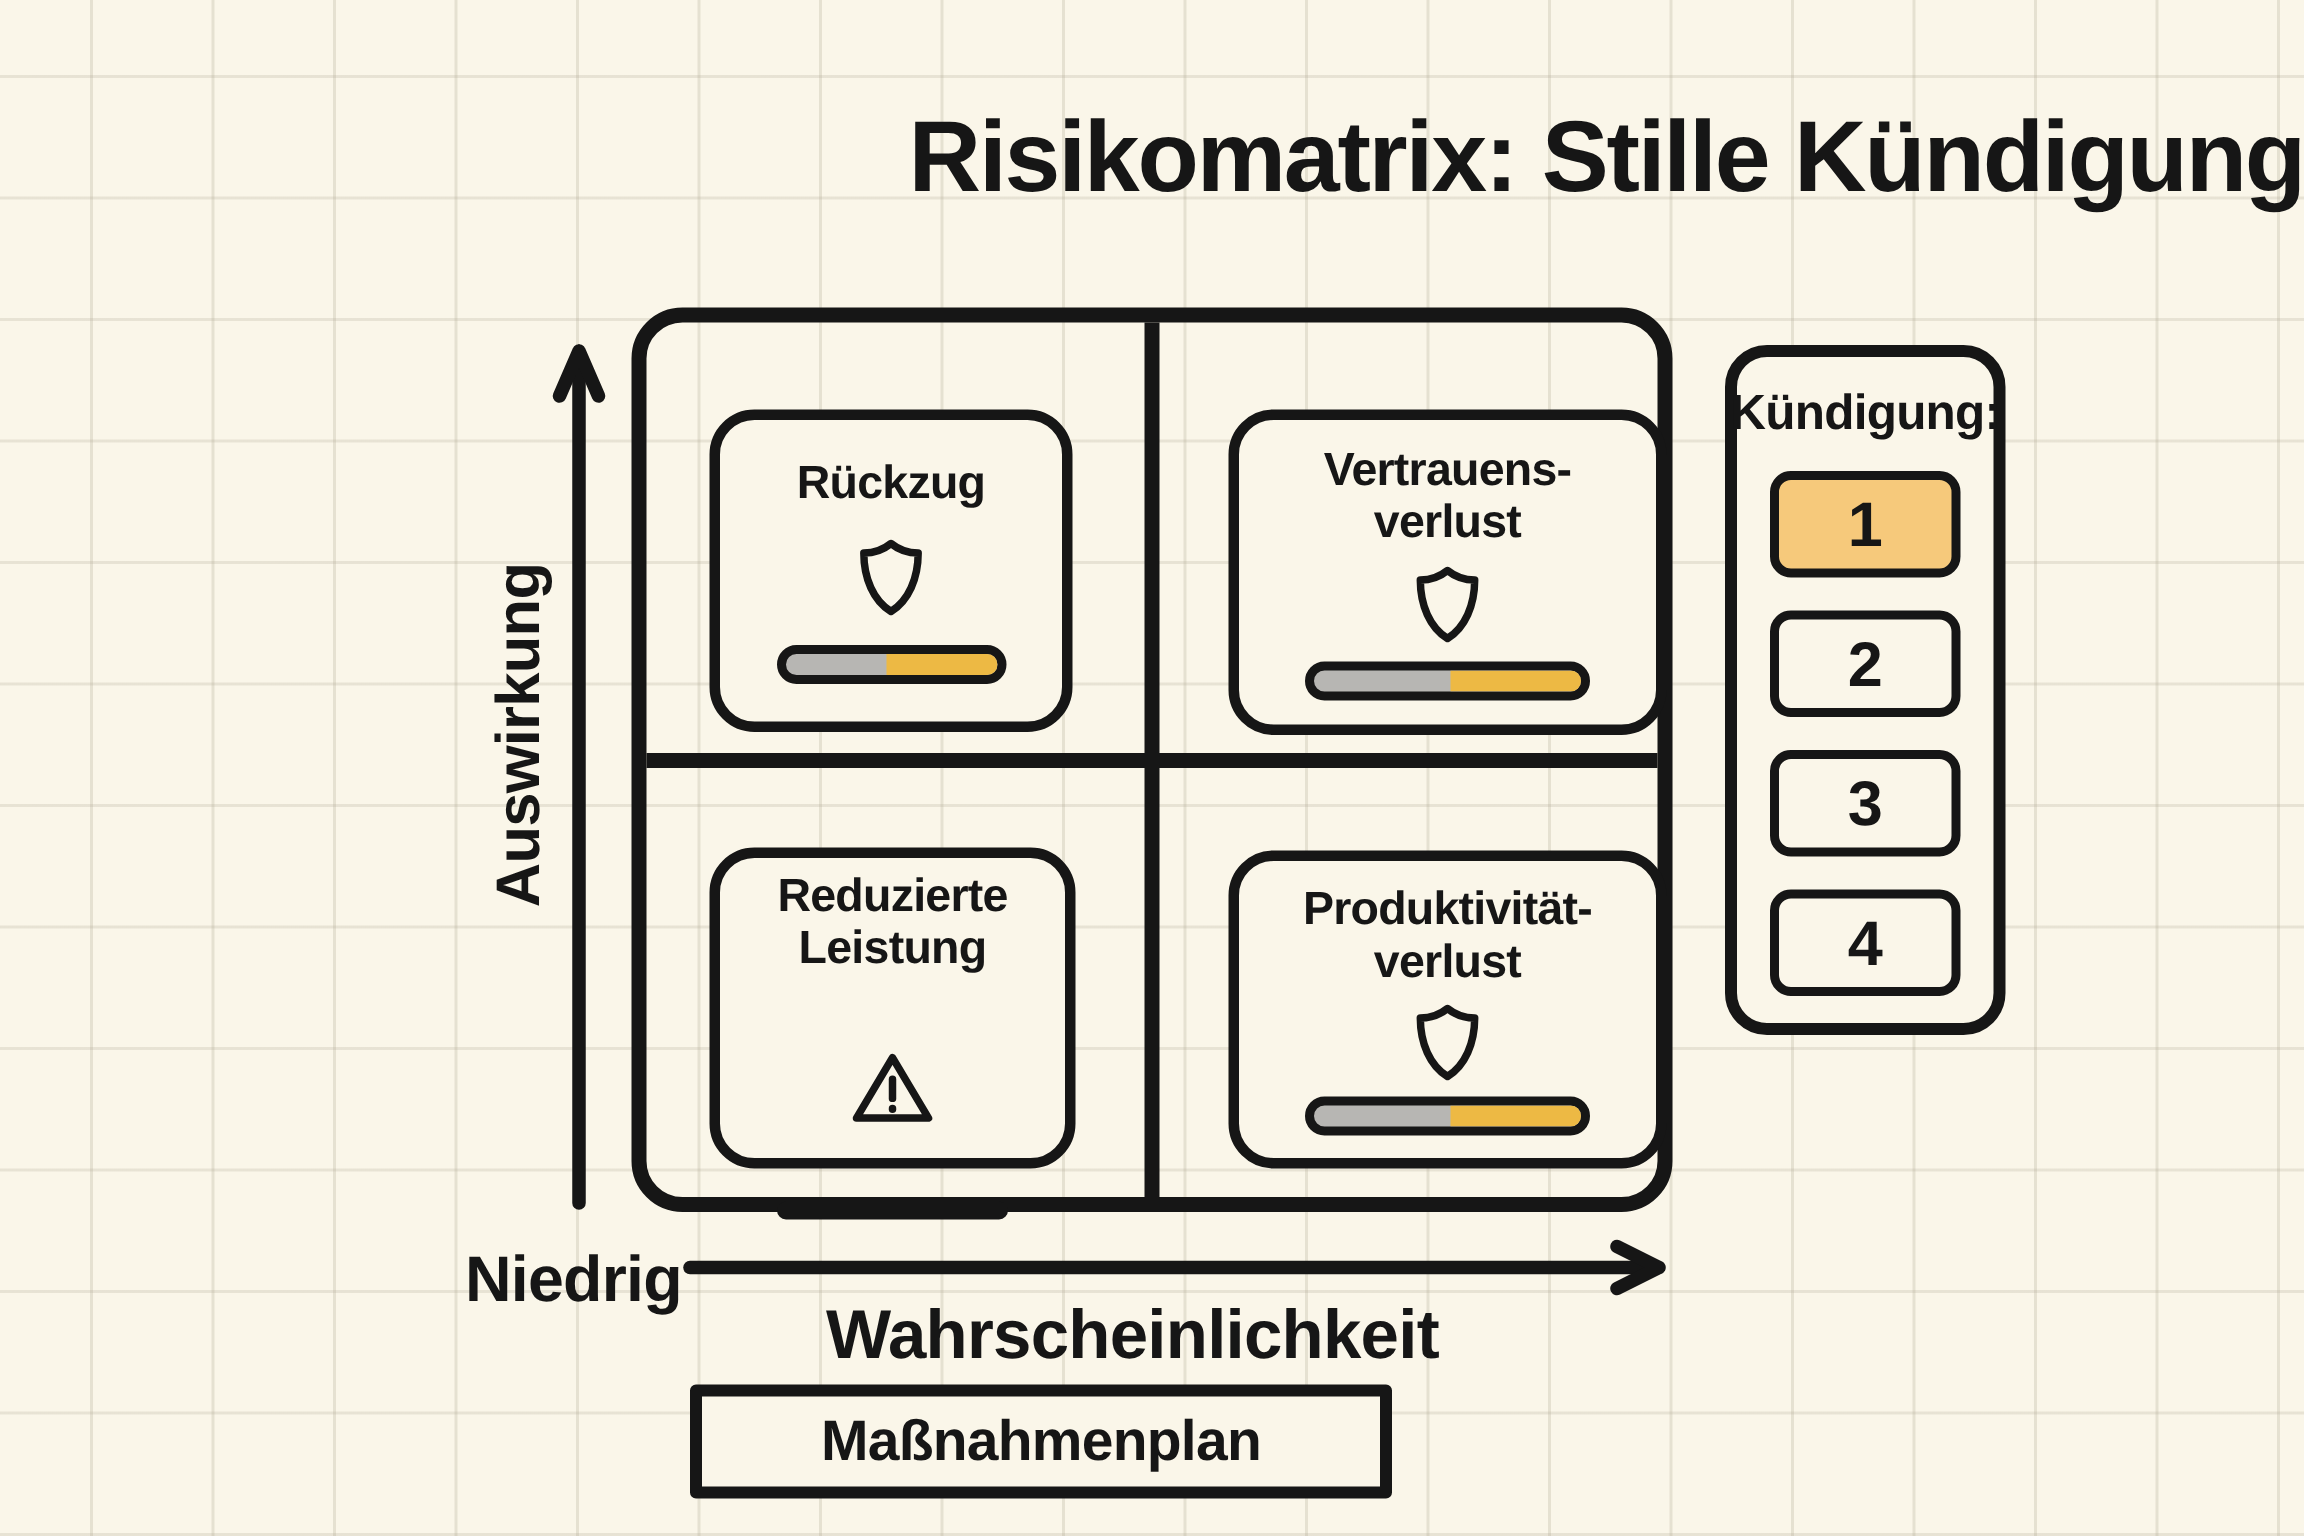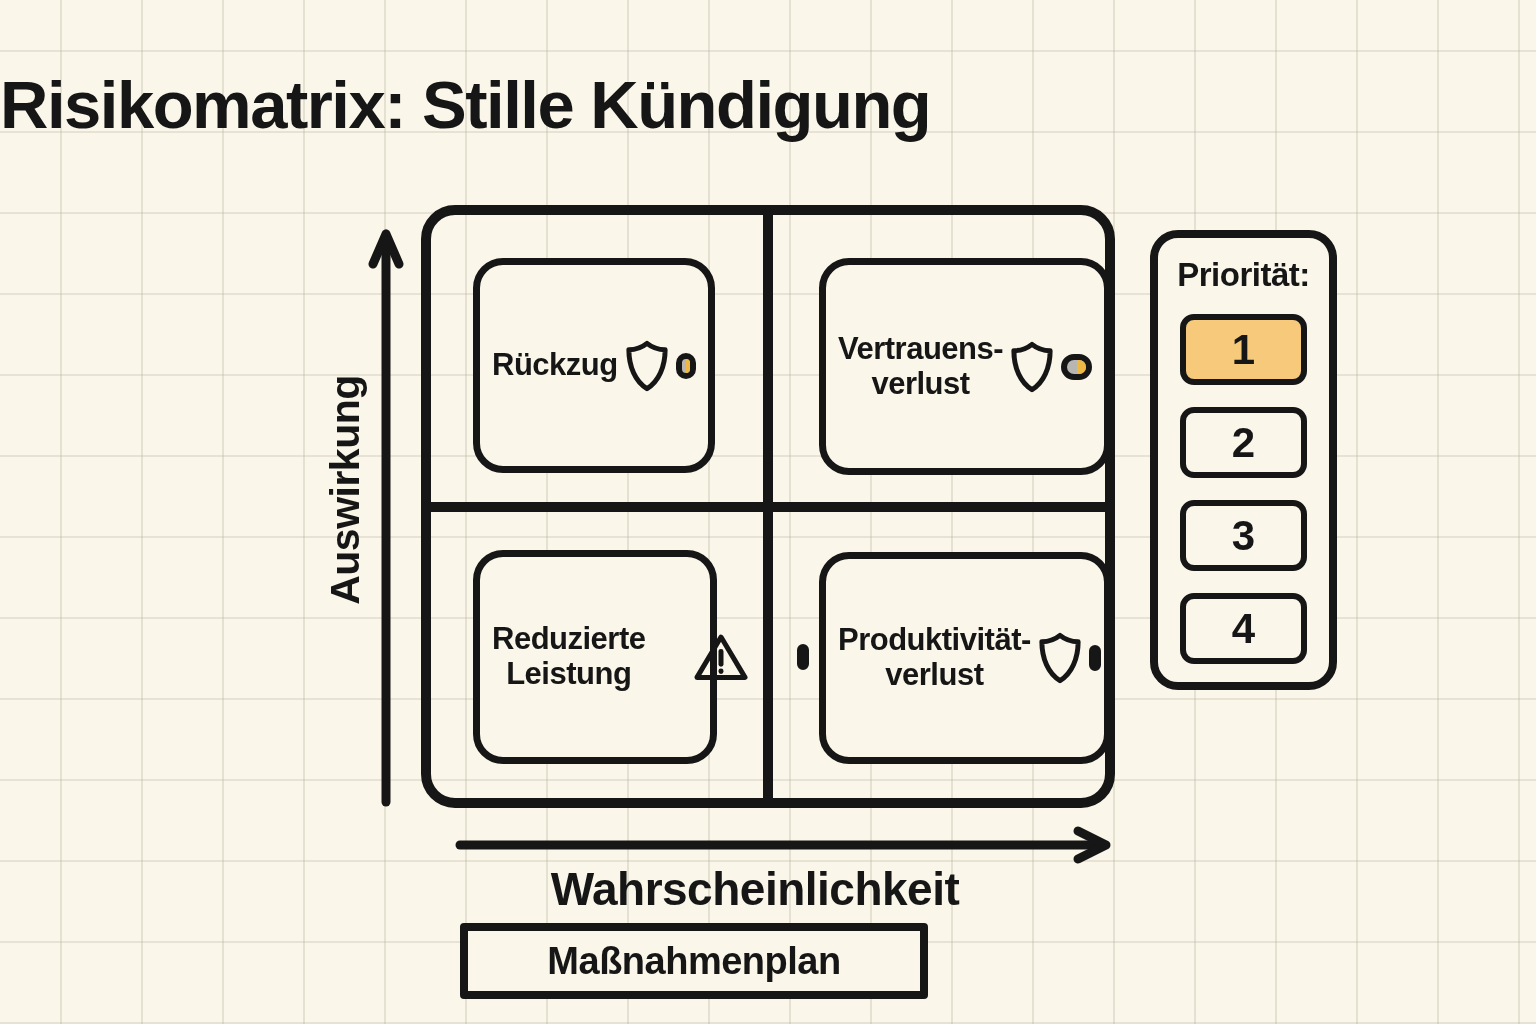--- a/index.html
+++ b/index.html
@@ -23,21 +23,21 @@
     overflow:hidden;
     background-color:var(--background);
     background-image:
       linear-gradient(to right, rgba(176,169,148,0.28) 2px, transparent 2px),
       linear-gradient(to bottom, rgba(176,169,148,0.25) 2px, transparent 2px);
     background-size:81px 81px;
     background-position:60px 50px;
   }
   .page-title{
     position:absolute;left:0;right:0;top:66px;
-    text-align:left;
+    text-align:right;
     font-size:67px;font-weight:700;letter-spacing:-1.5px;
     color:var(--ink);
   }
   
   .y-arrow{position:absolute;left:366px;top:222px;width:40px;height:588px;}
   .x-arrow{position:absolute;left:452px;top:823px;width:672px;height:44px;}
   .axis-stroke{stroke:var(--ink);stroke-width:9;stroke-linecap:round;fill:none;}
   .y-axis-label{
     position:absolute;left:195px;top:462px;width:300px;height:56px;
     display:flex;align-items:center;justify-content:center;
@@ -65,22 +65,23 @@
   }
   .divider-h{
     position:absolute;left:0;right:0;top:calc(50% - 5px);height:10px;
     background:var(--ink);
   }
   .card{
     position:absolute;
     border:7px solid var(--ink);
     border-radius:30px;
     background:var(--background);
-    display:flex;flex-direction:row;align-items:center;justify-content:space-evenly;
+    display:flex;flex-direction:column;align-items:center;justify-content:space-evenly;
     padding:8px 12px;
+    margin-top:15px;
   }
   .card.tl{left:42px;top:43px;width:242px;height:215px;}
   .card.tr{left:388px;top:43px;width:292px;height:217px;}
   .card.bl{left:42px;top:335px;width:244px;height:214px;gap:47px;}
   .card.br{left:388px;top:337px;width:292px;height:212px;}
   .card-title{
     font-size:31px;font-weight:700;line-height:1.12;
     text-align:center;white-space:pre-line;letter-spacing:-0.5px;
   }
   .card-icon{width:58px;height:58px;flex-shrink:0;}
@@ -187,24 +188,25 @@
       <div class="risk-bar">
         <div class="risk-bar-fill" style="width: 49%;"></div>
       </div>
     </div>
   </div>
 
   <svg class="x-arrow" viewBox="0 0 672 44" aria-hidden="true">
     <path class="axis-stroke" d="M8 22 L648 22"></path>
     <path class="axis-stroke" d="M654 22 L626 8 M654 22 L626 36"></path>
   </svg>
+  <div class="x-origin-label">Niedrig</div>
   <div class="x-axis-label">Wahrscheinlichkeit</div>
 
   <div class="priority-panel">
-    <div class="priority-heading">Priorität:</div>
+    <div class="priority-heading">Kündigung:</div>
     <div class="priority-list">
       <div class="priority-box active">1</div>
       <div class="priority-box">2</div>
       <div class="priority-box">3</div>
       <div class="priority-box">4</div>
     </div>
   </div>
 
   <div class="action-button">Maßnahmenplan</div>
 

